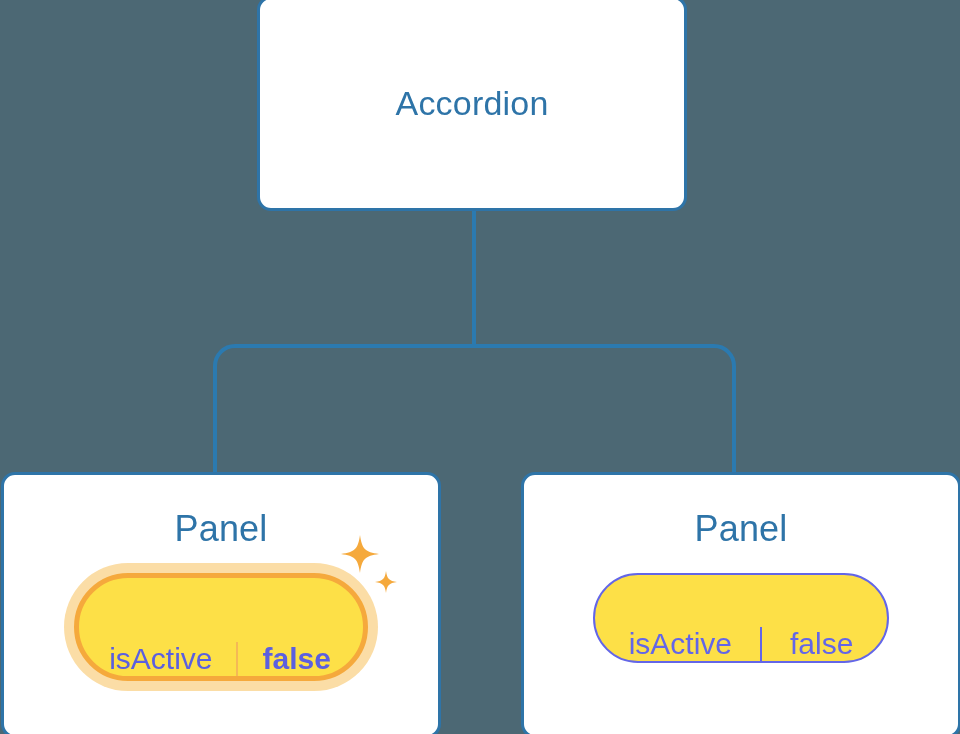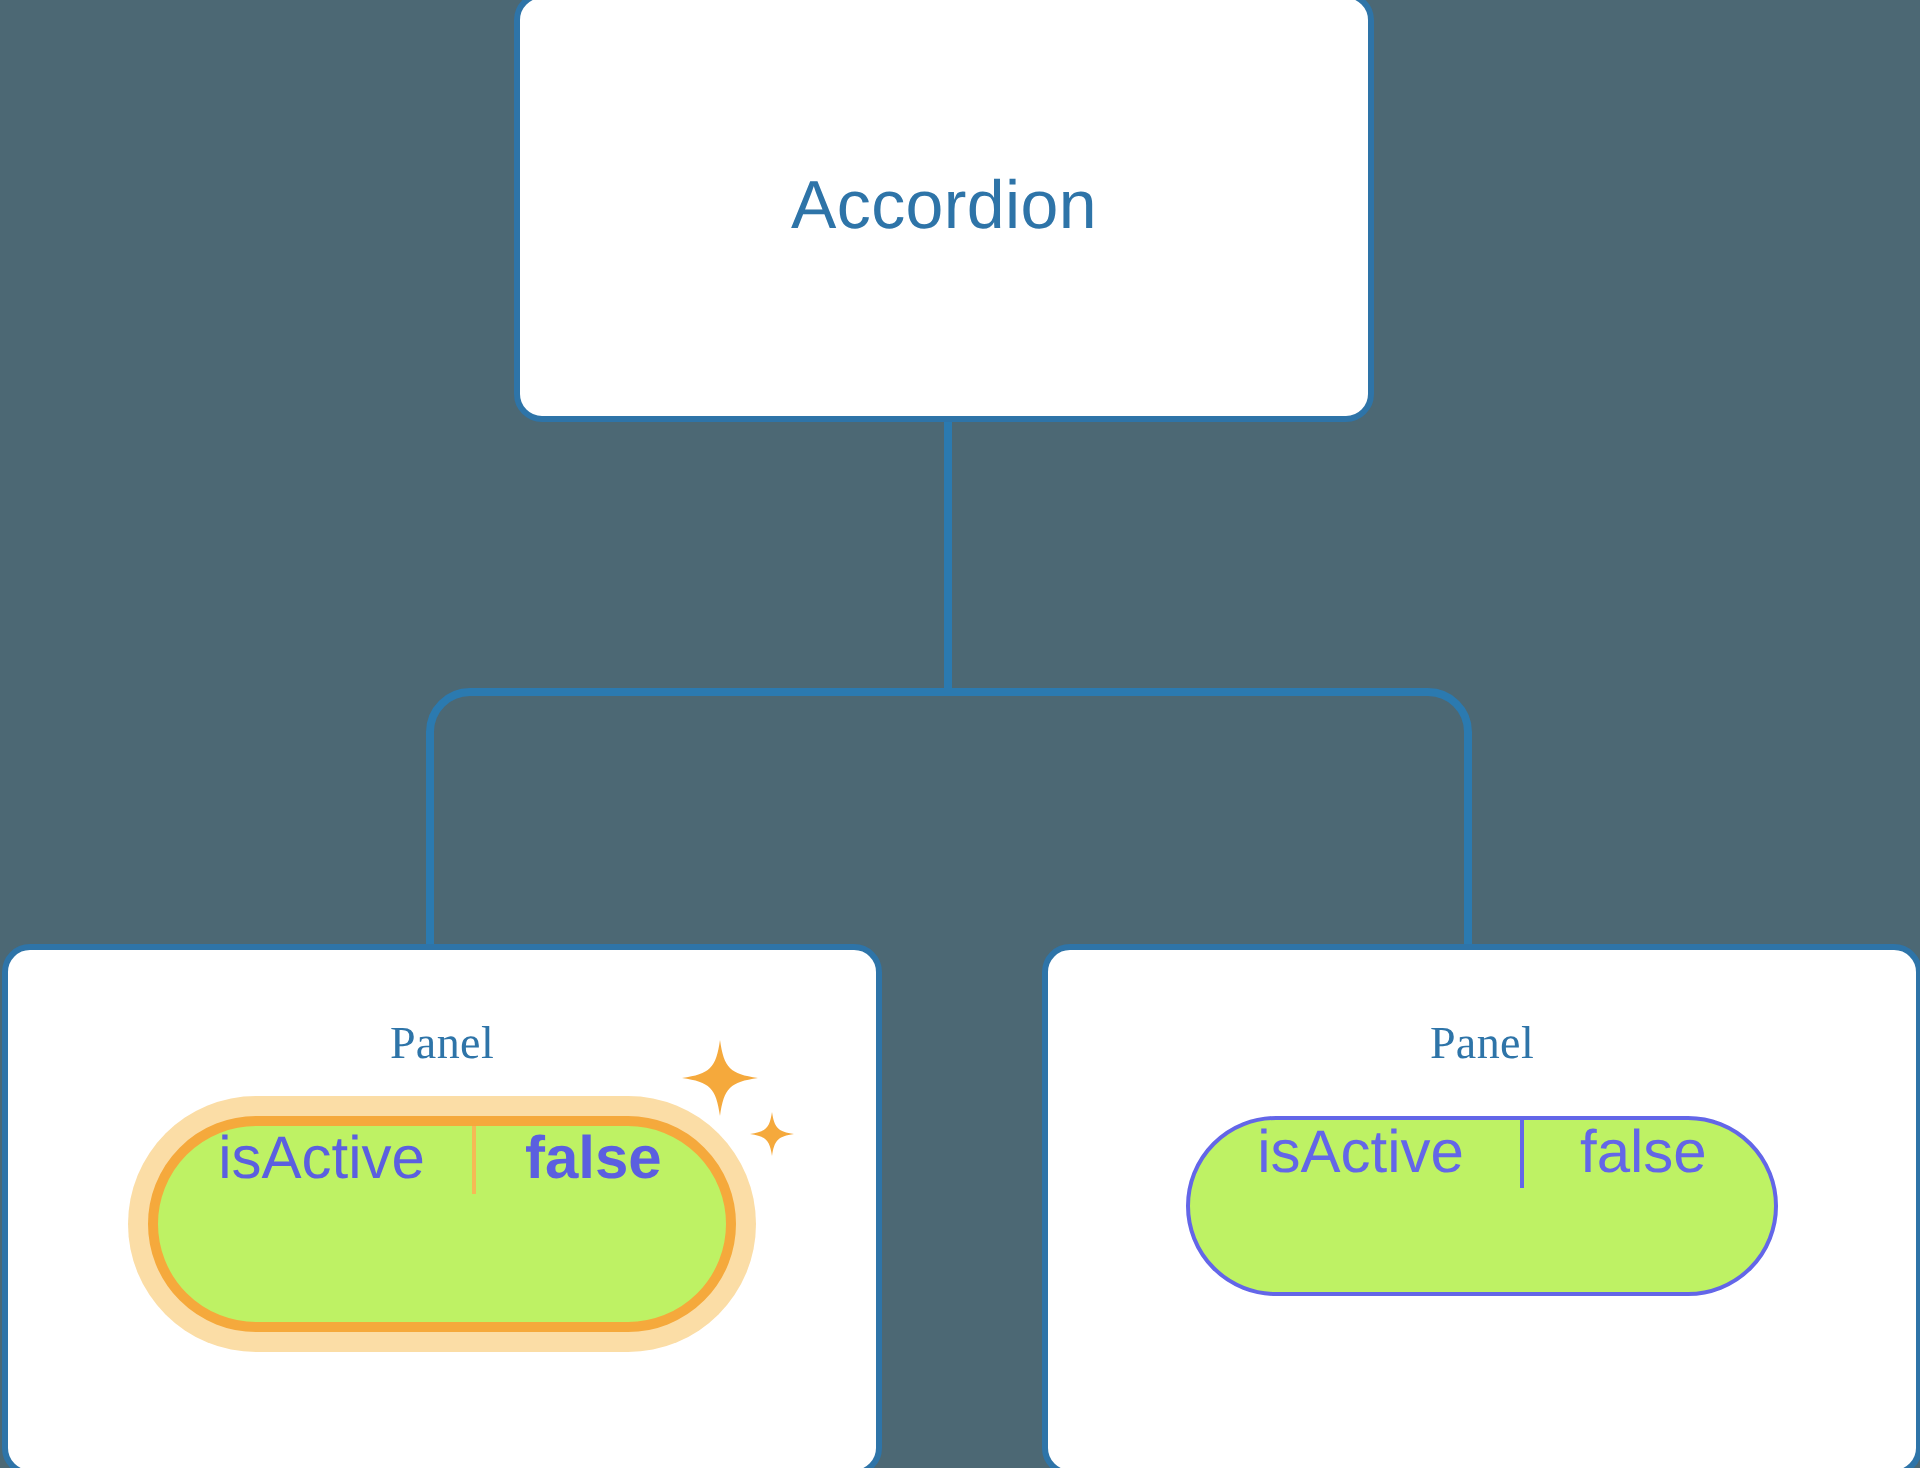--- a/index.html
+++ b/index.html
@@ -58,38 +58,37 @@
   .node-leaf {
     top: 472px;
     width: 440px;
     height: 266px;
     padding-top: 34px;
   }
   .node-leaf.left  { left: 1px; }
   .node-leaf.right { left: 521px; }
 
   .node-leaf .node-title {
-    font-size: 23px;
-    font-family: Liberation Serif, serif;
+    font-size: 36px;
   }
 
   
   .pill-wrap {
     position: relative;
     margin-top: 24px;
     display: flex;
     align-items: center;
     justify-content: center;
   }
   .pill {
     position: relative;
     display: flex;
-    align-items: flex-start;
+    align-items: flex-end;
     border-radius: 999px;
-    background: #bef264;
+    background: #fde047;
     box-sizing: border-box;
   }
   .pill-cell {
     display: flex;
     align-items: center;
     justify-content: center;
     font-size: 30px;
     white-space: nowrap;
     box-sizing: border-box;
   }

